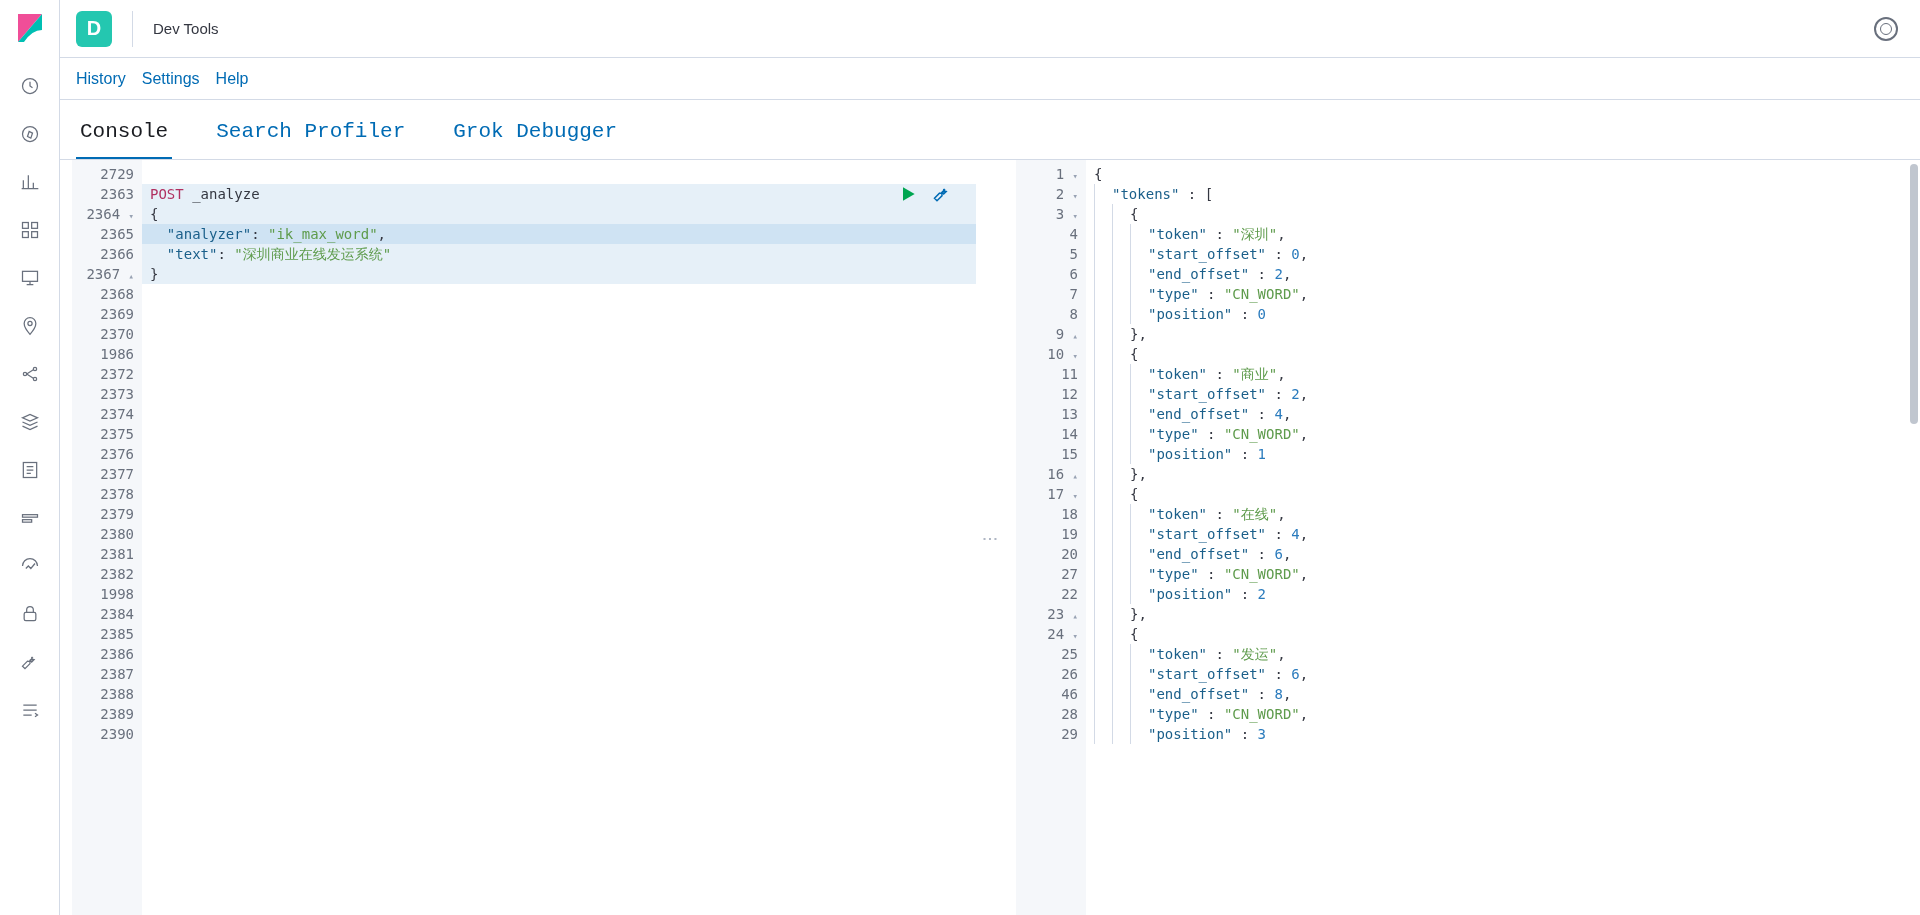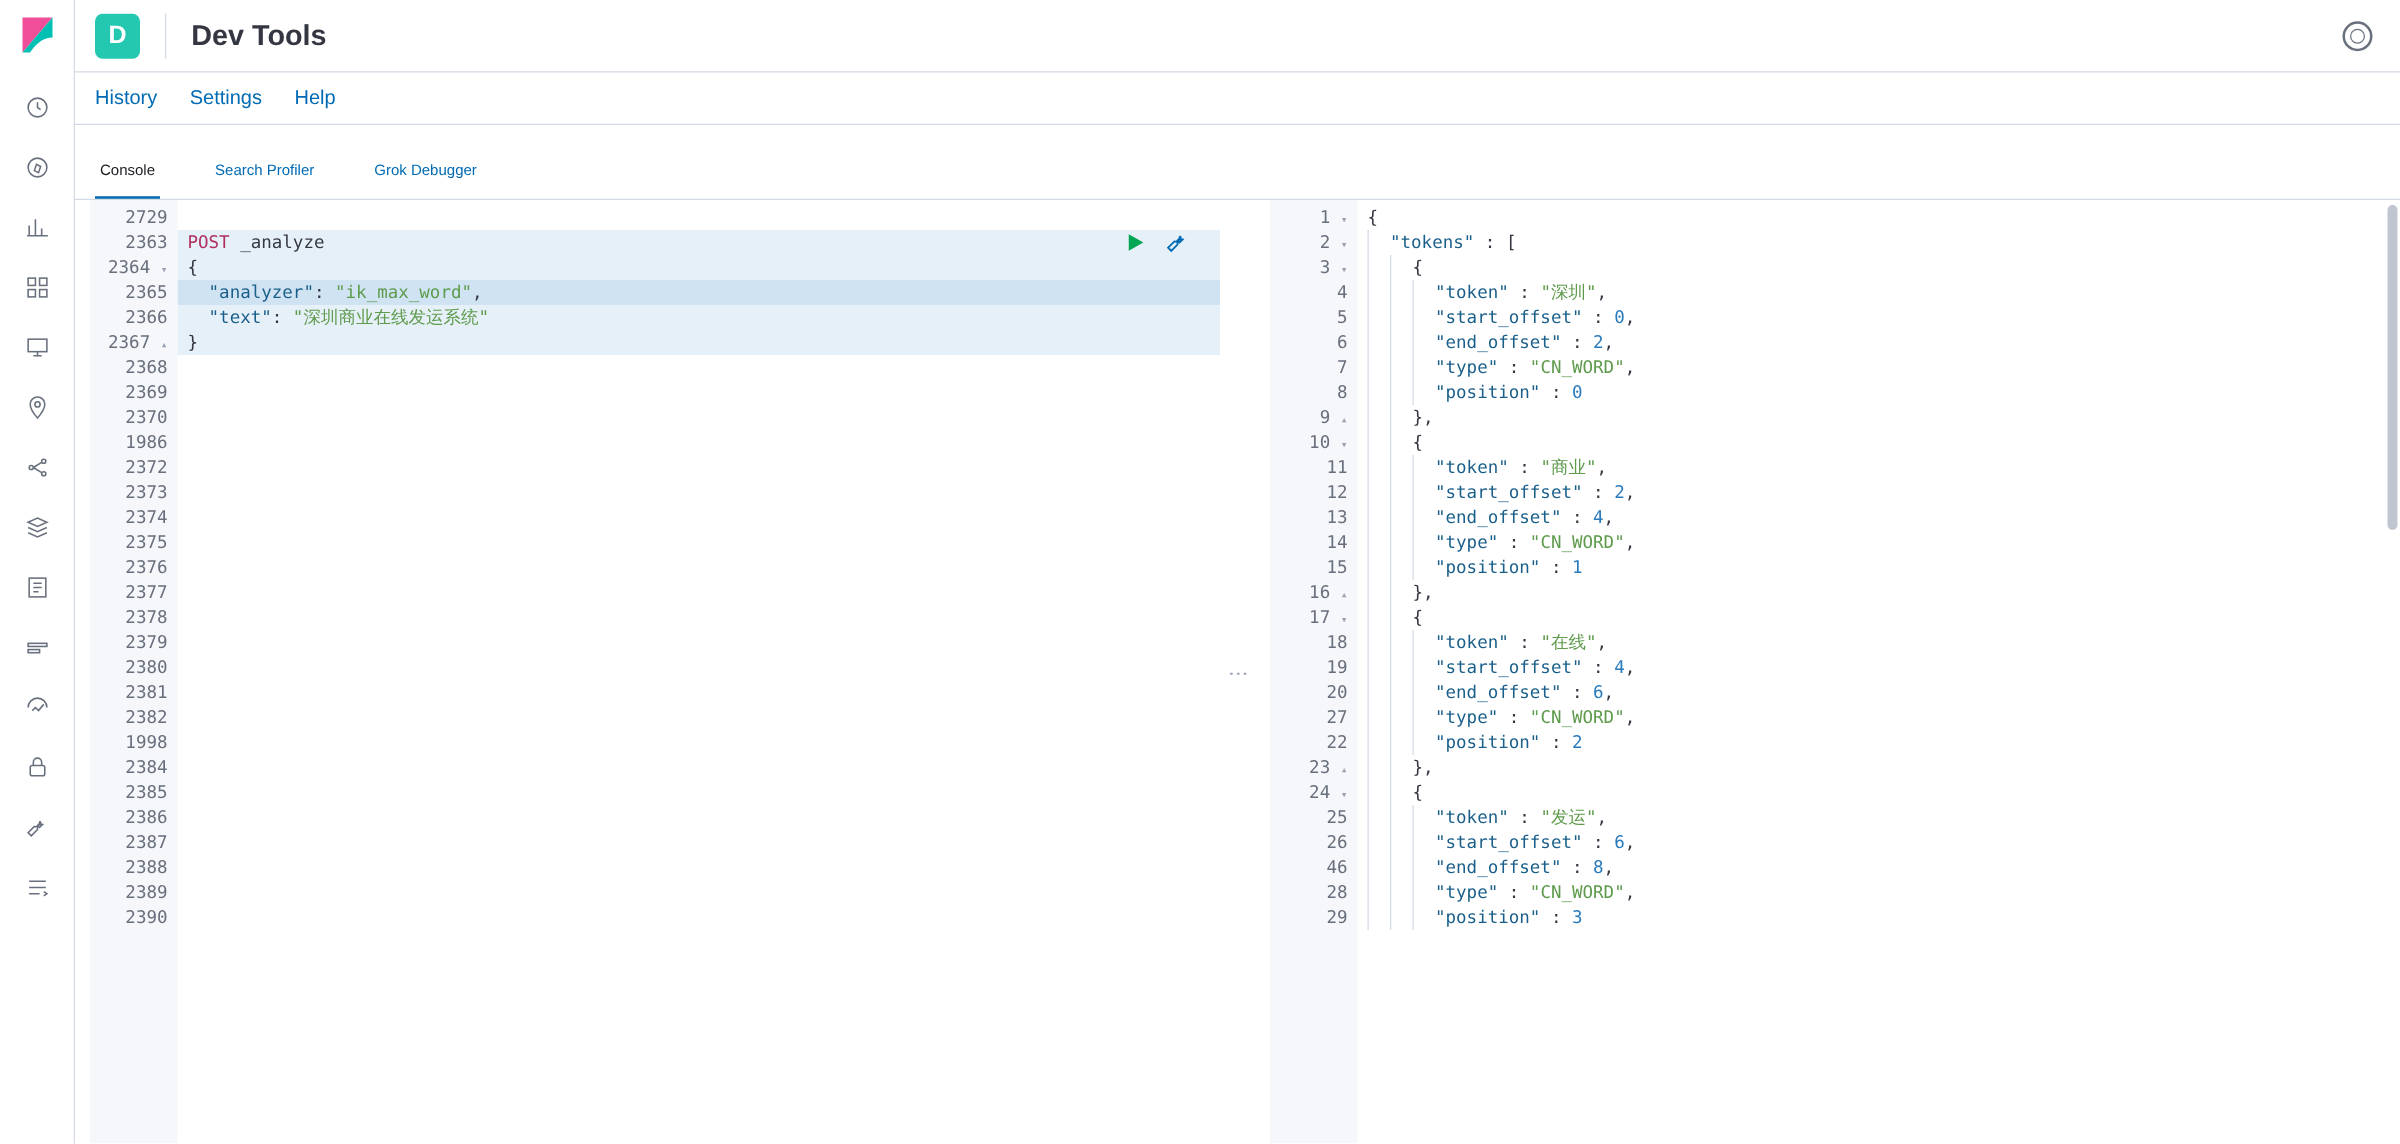--- a/index.html
+++ b/index.html
@@ -12,32 +12,32 @@
 .nav-icon { width: 24px; height: 24px; margin: 12px 0; color: #69707d; display: flex; align-items: center; justify-content: center; cursor: pointer; }
 .nav-icon svg { width: 20px; height: 20px; stroke: #69707d; fill: none; stroke-width: 1.5; }
 
 
 .main { flex: 1; display: flex; flex-direction: column; }
 
 
 .topbar { height: 58px; border-bottom: 1px solid #d3dae6; display: flex; align-items: center; padding: 0 16px; }
 .app-badge { width: 36px; height: 36px; background: #24c7b0; border-radius: 6px; color: #fff; font-weight: 700; font-size: 20px; display: flex; align-items: center; justify-content: center; margin-right: 20px; }
 .topbar-divider { width: 1px; height: 36px; background: #d3dae6; margin-right: 20px; }
-.app-title { font-size: 23px; color: #343741; font-weight: 700; }
+.app-title { font-size: 15px; color: #343741; font-weight: 400; }
 .topbar-right { margin-left: auto; padding-right: 6px; }
 .circle-icon { width: 24px; height: 24px; border: 2px solid #69707d; border-radius: 50%; position: relative; }
 .circle-icon::after { content: ""; position: absolute; top: 4px; left: 4px; right: 4px; bottom: 4px; border: 1.5px solid #69707d; border-radius: 50%; }
 
 
-.linkbar { height: 42px; display: flex; align-items: center; padding: 0 16px; gap: 26px; border-bottom: 1px solid #d3dae6; }
+.linkbar { height: 42px; display: flex; align-items: center; padding: 0 16px; gap: 16px; border-bottom: 1px solid #d3dae6; }
 .linkbar a { color: #006bb4; font-size: 16px; text-decoration: none; cursor: pointer; }
 
 
 .tabbar { height: 60px; display: flex; align-items: flex-end; padding: 0 16px; gap: 40px; border-bottom: 1px solid #d3dae6; }
-.tab { padding: 14px 4px; font-size: 12px; color: #006bb4; cursor: pointer; border-bottom: 2px solid transparent; }
+.tab { padding: 14px 4px; font-size: 21px; color: #006bb4; cursor: pointer; border-bottom: 2px solid transparent; font-family: Liberation Mono, monospace; }
 .tab.active { border-bottom: 2px solid #006bb4; font-weight: 500; color: #1a1c21; }
 
 
 .panes { flex: 1; display: flex; overflow: hidden; }
 .pane { flex: 1; position: relative; overflow: auto; background: #fff; }
 .pane-left { margin-left: 12px; }
 .pane-right { margin-left: 12px; }
 .splitter { width: 28px; display: flex; align-items: center; justify-content: center; cursor: col-resize; }
 .splitter-dots { color: #98a2b3; font-size: 16px; letter-spacing: -2px; writing-mode: vertical-rl; }
 

